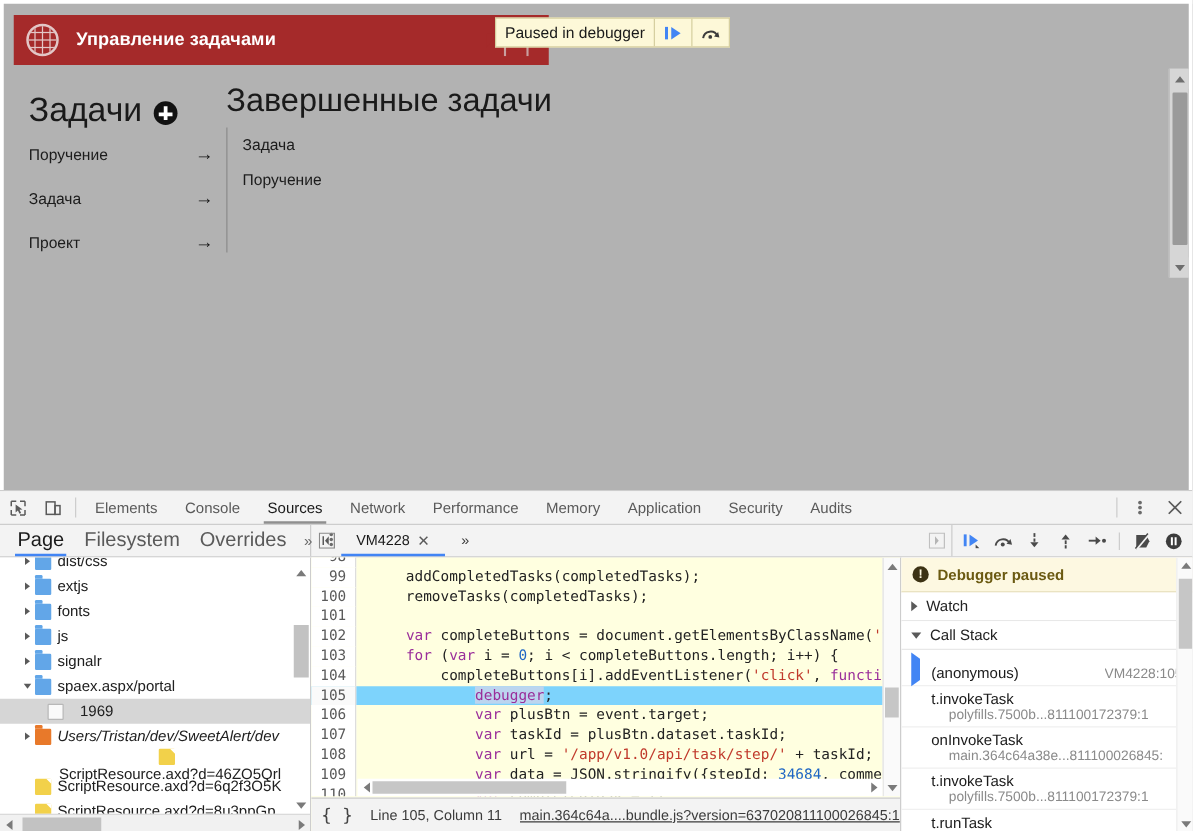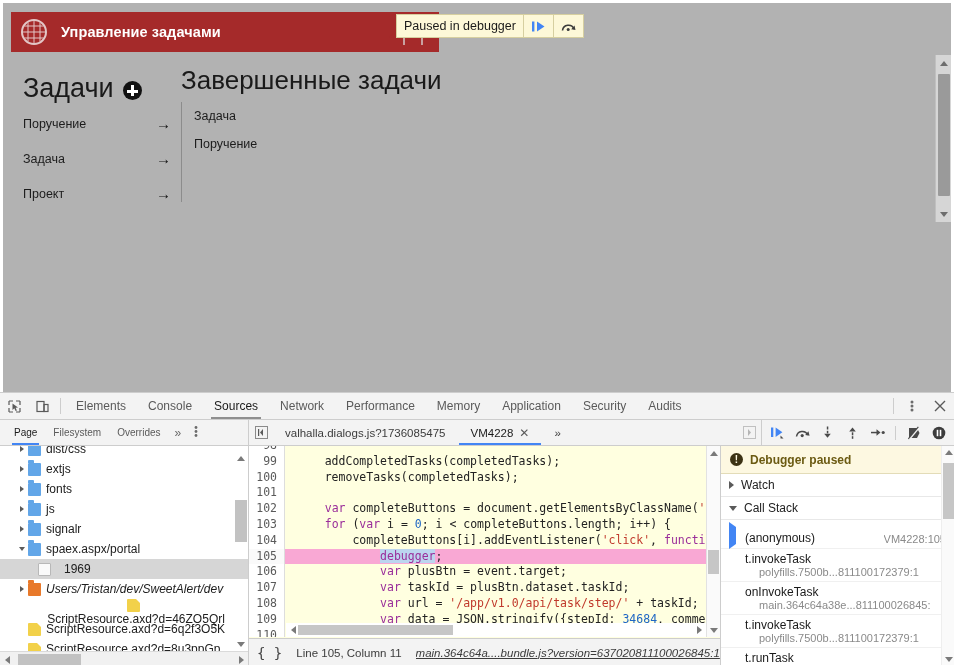--- a/index.html
+++ b/index.html
@@ -180,21 +180,21 @@
   }
   .dt-right { display: flex; align-items: stretch; }
 
   
   .dt-row2 { height: 26px; display: flex; align-items: stretch; background: #f3f3f3; border-bottom: 1px solid #cdcdcd; }
   .nav-subtabs {
     width: 249px; display: flex; align-items: center;
     border-right: 1px solid #cdcdcd; padding-left: 6px;
   }
   .subtab {
-    font-size: 10px; color: #5a5a5a; padding: 0 8px; position: relative;
+    font-size: 16px; color: #5a5a5a; padding: 0 8px; position: relative;
     height: 100%; display: flex; align-items: center; white-space: nowrap;
   }
   .subtab.active { color: #1a1a1a; }
   .subtab.active::after {
     content: ""; position: absolute; left: 6px; right: 6px; bottom: 0; height: 2px; background: #4285f4;
   }
   .chev-more { font-size: 12px; color: #6b6b6b; padding: 0 6px; }
   .kebab { font-size: 13px; color: #6b6b6b; padding: 0 7px; line-height: 0.8; letter-spacing: 0; }
 
   .editor-tabbar { flex: 1; display: flex; align-items: stretch; border-right: 1px solid #cdcdcd; }
@@ -249,21 +249,21 @@
   .code-scroll { position: absolute; left: 0; top: 0; right: 0; bottom: 29px; overflow: hidden; }
   .code-grid { position: absolute; left: 0; top: -8px; right: 0; }
   .code-line { display: flex; height: 15.8px; font-family: "DejaVu Sans Mono", monospace; font-size: 11.5px; line-height: 15.8px; }
   .gutter {
     width: 36px; flex: 0 0 36px; text-align: right; padding-right: 7px;
     color: #5a5a5a; background: #fff; border-right: 1px solid #ddd;
     font-family: "DejaVu Sans Mono", monospace; font-size: 11.5px;
   }
   .gutter.exec { background: #fafafa; }
   .code-text { padding-left: 12px; white-space: pre; color: #222; }
-  .code-line.exec-line { background: #f9a8d4; }
+  .code-line.exec-line { background: #7dd3fc; }
   .code-line.exec-line .code-text { position: relative; }
   .tok-kw { color: #9a2e9a; }
   .tok-str { color: #c0392b; }
   .tok-num { color: #1e66c4; }
   .tok-plain { color: #222; }
   .tok-debugger { background: #bcd5ef; color: #9a2e9a; }
 
   .code-vscroll { position: absolute; right: 0; top: 0; bottom: 29px; width: 14px; background: #fafafa; border-left: 1px solid #e2e2e2; }
   .cvs-thumb { position: absolute; left: 1px; top: 104px; width: 11px; height: 24px; background: #c6c6c6; }
   .cvs-arrow { position: absolute; left: 0; width: 14px; height: 14px; display:flex; align-items:center; justify-content:center; }
@@ -271,21 +271,21 @@
   .chs-thumb { position: absolute; left: 12px; top: 2px; width: 155px; height: 10px; background: #c6c6c6; }
   .chs-arrow { position: absolute; top: 0; width: 14px; height: 14px; display:flex; align-items:center; justify-content:center; }
 
   .code-status {
     position: absolute; left: 0; right: 0; bottom: 0; height: 28px;
     background: #f3f3f3; border-top: 1px solid #cdcdcd;
     display: flex; align-items: center; padding-left: 8px; gap: 14px;
     font-size: 11.5px; color: #3c3c3c;
   }
   .pretty-print { font-family: "DejaVu Sans Mono", monospace; font-size: 14px; color: #444; }
-  .status-link { text-decoration: underline; color: #3c3c3c; white-space: nowrap; overflow: hidden; font-style: italic; }
+  .status-link { text-decoration: underline; color: #3c3c3c; white-space: nowrap; overflow: hidden; }
 
   
   .dbg-sidebar { width: 234px; background: #fff; border-left: 1px solid #cdcdcd; position: relative; overflow: hidden; }
   .paused-banner {
     height: 28px; background: #fdf8e1; border-bottom: 1px solid #e3dcb8;
     display: flex; align-items: center; gap: 7px; padding-left: 9px;
     font-size: 12px; color: #6b5a12; font-weight: bold;
   }
   .warn-dot { width: 13px; height: 13px; border-radius: 50%; background: #3c3214; color: #fdf8e1; font-size: 10px; display:flex; align-items:center; justify-content:center; font-weight: bold; flex: 0 0 13px; }
   .sb-section {
@@ -444,23 +444,20 @@
       </div>
 
       <div class="editor-tabbar">
         <div class="tab-scroll-btn">
           <svg width="13" height="13" viewBox="0 0 13 13" aria-hidden="true">
             <rect x="0.5" y="0.5" width="12" height="12" stroke="#8a8a8a" fill="none"></rect>
             <path d="M8 3 L5 6.5 L8 10 Z" fill="#5a5a5a"></path>
             <rect x="3" y="3" width="1.2" height="7" fill="#5a5a5a"></rect>
           </svg>
         </div>
-        <div class="ed-tab">
-          <span>valhalla.dialogs.js?1736085475</span>
-        </div>
         <div class="ed-tab active">
           <span>VM4228</span>
           <span class="ed-close">✕</span>
         </div>
         <div class="ed-tab">»</div>
         <div style="flex:1"></div>
         <div class="tab-scroll-btn">
           <svg width="13" height="13" viewBox="0 0 13 13" aria-hidden="true">
             <rect x="0.5" y="0.5" width="12" height="12" stroke="#c0c0c0" fill="none"></rect>
             <path d="M5 3 L8 6.5 L5 10 Z" fill="#b5b5b5"></path>

